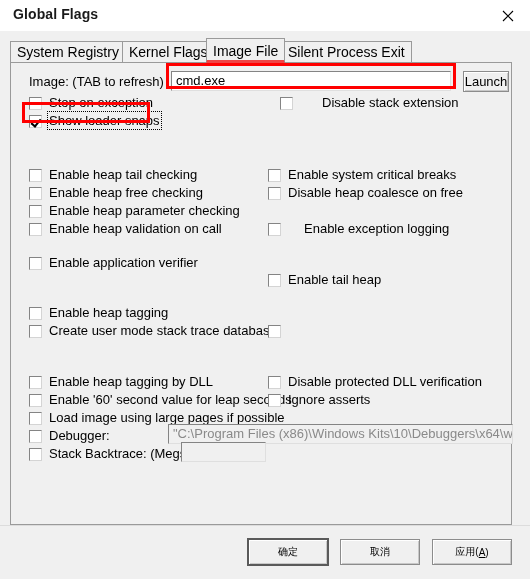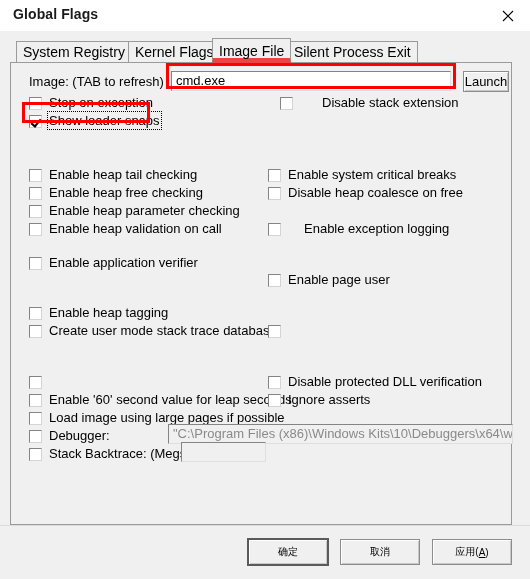--- a/index.html
+++ b/index.html
@@ -49,42 +49,41 @@
     width: 530px; height: 548px;
     background: #f0f0f0;
   }
 
   
   #tabstrip {
     position: absolute;
     left: 10px; top: 7px;
     height: 25px;
     width: 510px;
-    margin-left: 6px;
   }
   .tab {
     position: absolute;
     top: 3px;
     height: 22px;
     background: #f0f0f0;
     border-left: 1px solid #9a9a9a;
     border-right: 1px solid #9a9a9a;
     border-top: 1px solid #9a9a9a;
     box-sizing: border-box;
     font-size: 14px;
     color: #000000;
     padding: 2px 6px 0 6px;
     white-space: nowrap;
     cursor: default;
   }
   .tab.active {
     top: 0px;
     height: 26px;
     background: #f0f0f0;
-    border-bottom: 6px solid #ef4444;
+    border-bottom: 4px solid #ef4444;
     z-index: 5;
     padding-top: 4px;
   }
 
   
   #tabpanel {
     position: absolute;
     left: 10px; top: 31px;
     width: 502px;
     height: 463px;
@@ -294,37 +293,38 @@
     <div class="cbrow" style="left:257px; top:120px;">
       <span class="cbox"></span>
       <span class="cblabel">Disable heap coalesce on free</span>
     </div>
     <div class="cbrow" style="left:257px; top:156px;gap:16px;">
       <span class="cbox"></span>
       <span class="cblabel">Enable exception logging</span>
     </div>
     <div class="cbrow" style="left:257px; top:207px;">
       <span class="cbox"></span>
-      <span class="cblabel">Enable page user</span>
+      <span class="cblabel">Enable tail heap</span>
     </div>
 
     <div class="cbrow" style="left:18px; top:240px;">
       <span class="cbox"></span>
       <span class="cblabel">Enable heap tagging</span>
     </div>
     <div class="cbrow" style="left:18px; top:258px;">
       <span class="cbox"></span>
       <span class="cblabel">Create user mode stack trace database</span>
     </div>
     <div class="cbrow" style="left:257px; top:258px;">
       <span class="cbox"></span>
     </div>
 
     <div class="cbrow" style="left:18px; top:309px;">
       <span class="cbox"></span>
+      <span class="cblabel">Enable heap tagging by DLL</span>
     </div>
     <div class="cbrow" style="left:18px; top:327px;">
       <span class="cbox"></span>
       <span class="cblabel">Enable '60' second value for leap seconds</span>
     </div>
     <div class="cbrow" style="left:18px; top:345px;">
       <span class="cbox"></span>
       <span class="cblabel">Load image using large pages if possible</span>
     </div>
     <div class="cbrow" style="left:257px; top:309px;">

